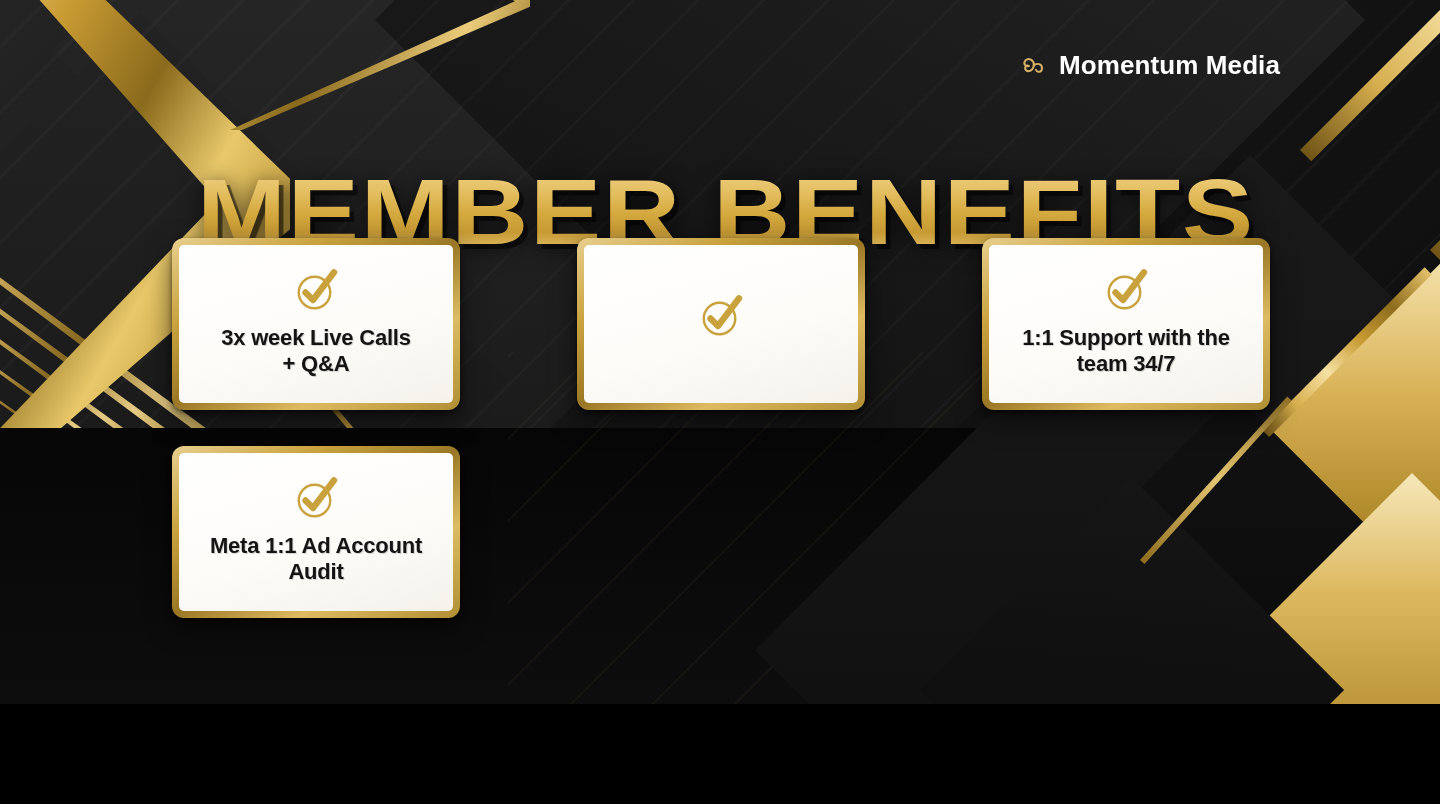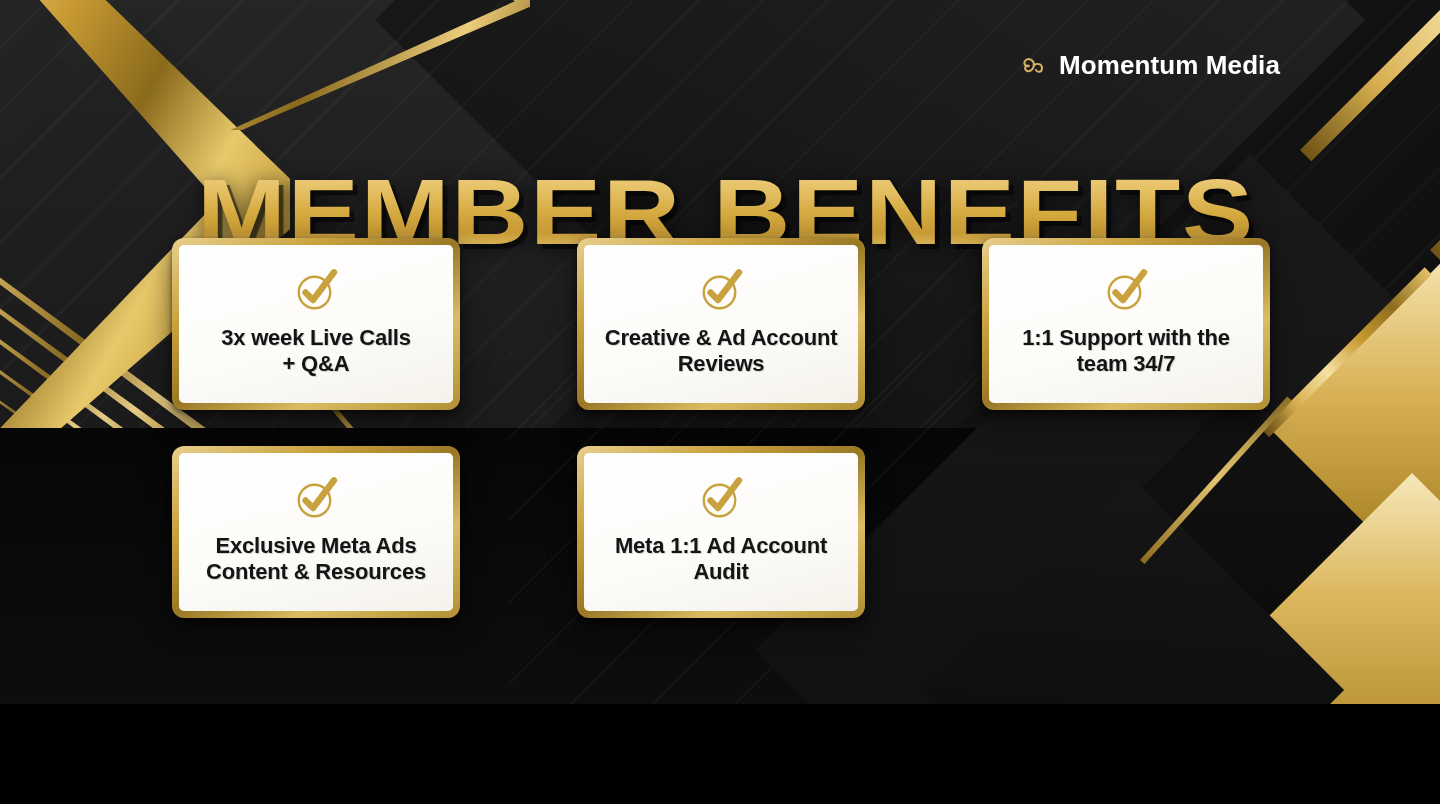--- a/index.html
+++ b/index.html
@@ -314,45 +314,33 @@
 + Q&amp;A</div>
     </div>
 
     <div class="card">
       <span>
         <svg class="card-icon" viewBox="0 0 64 64" fill="none" aria-hidden="true">
           <circle cx="30" cy="34" r="21" stroke="#c9a23e" stroke-width="3.2" fill="none"></circle>
           <path d="M18 34 L28 44 L56 7" stroke="#c9a23e" stroke-width="8.5" stroke-linecap="round" stroke-linejoin="round" fill="none"></path>
         </svg>
       </span>
-      <div class="card-label">Creative &amp; Ad Account
-Reviews</div>
     </div>
 
     <div class="card">
       <span>
         <svg class="card-icon" viewBox="0 0 64 64" fill="none" aria-hidden="true">
           <circle cx="30" cy="34" r="21" stroke="#c9a23e" stroke-width="3.2" fill="none"></circle>
           <path d="M18 34 L28 44 L56 7" stroke="#c9a23e" stroke-width="8.5" stroke-linecap="round" stroke-linejoin="round" fill="none"></path>
         </svg>
       </span>
       <div class="card-label">1:1 Support with the
 team 34/7</div>
     </div>
 
-    <div class="card">
-      <span>
-        <svg class="card-icon" viewBox="0 0 64 64" fill="none" aria-hidden="true">
-          <circle cx="30" cy="34" r="21" stroke="#c9a23e" stroke-width="3.2" fill="none"></circle>
-          <path d="M18 34 L28 44 L56 7" stroke="#c9a23e" stroke-width="8.5" stroke-linecap="round" stroke-linejoin="round" fill="none"></path>
-        </svg>
-      </span>
-      <div class="card-label">Exclusive Meta Ads
-Content &amp; Resources</div>
-    </div>
 
 
     <div class="card">
       <span>
         <svg class="card-icon" viewBox="0 0 64 64" fill="none" aria-hidden="true">
           <circle cx="30" cy="34" r="21" stroke="#c9a23e" stroke-width="3.2" fill="none"></circle>
           <path d="M18 34 L28 44 L56 7" stroke="#c9a23e" stroke-width="8.5" stroke-linecap="round" stroke-linejoin="round" fill="none"></path>
         </svg>
       </span>
       <div class="card-label">Meta 1:1 Ad Account

